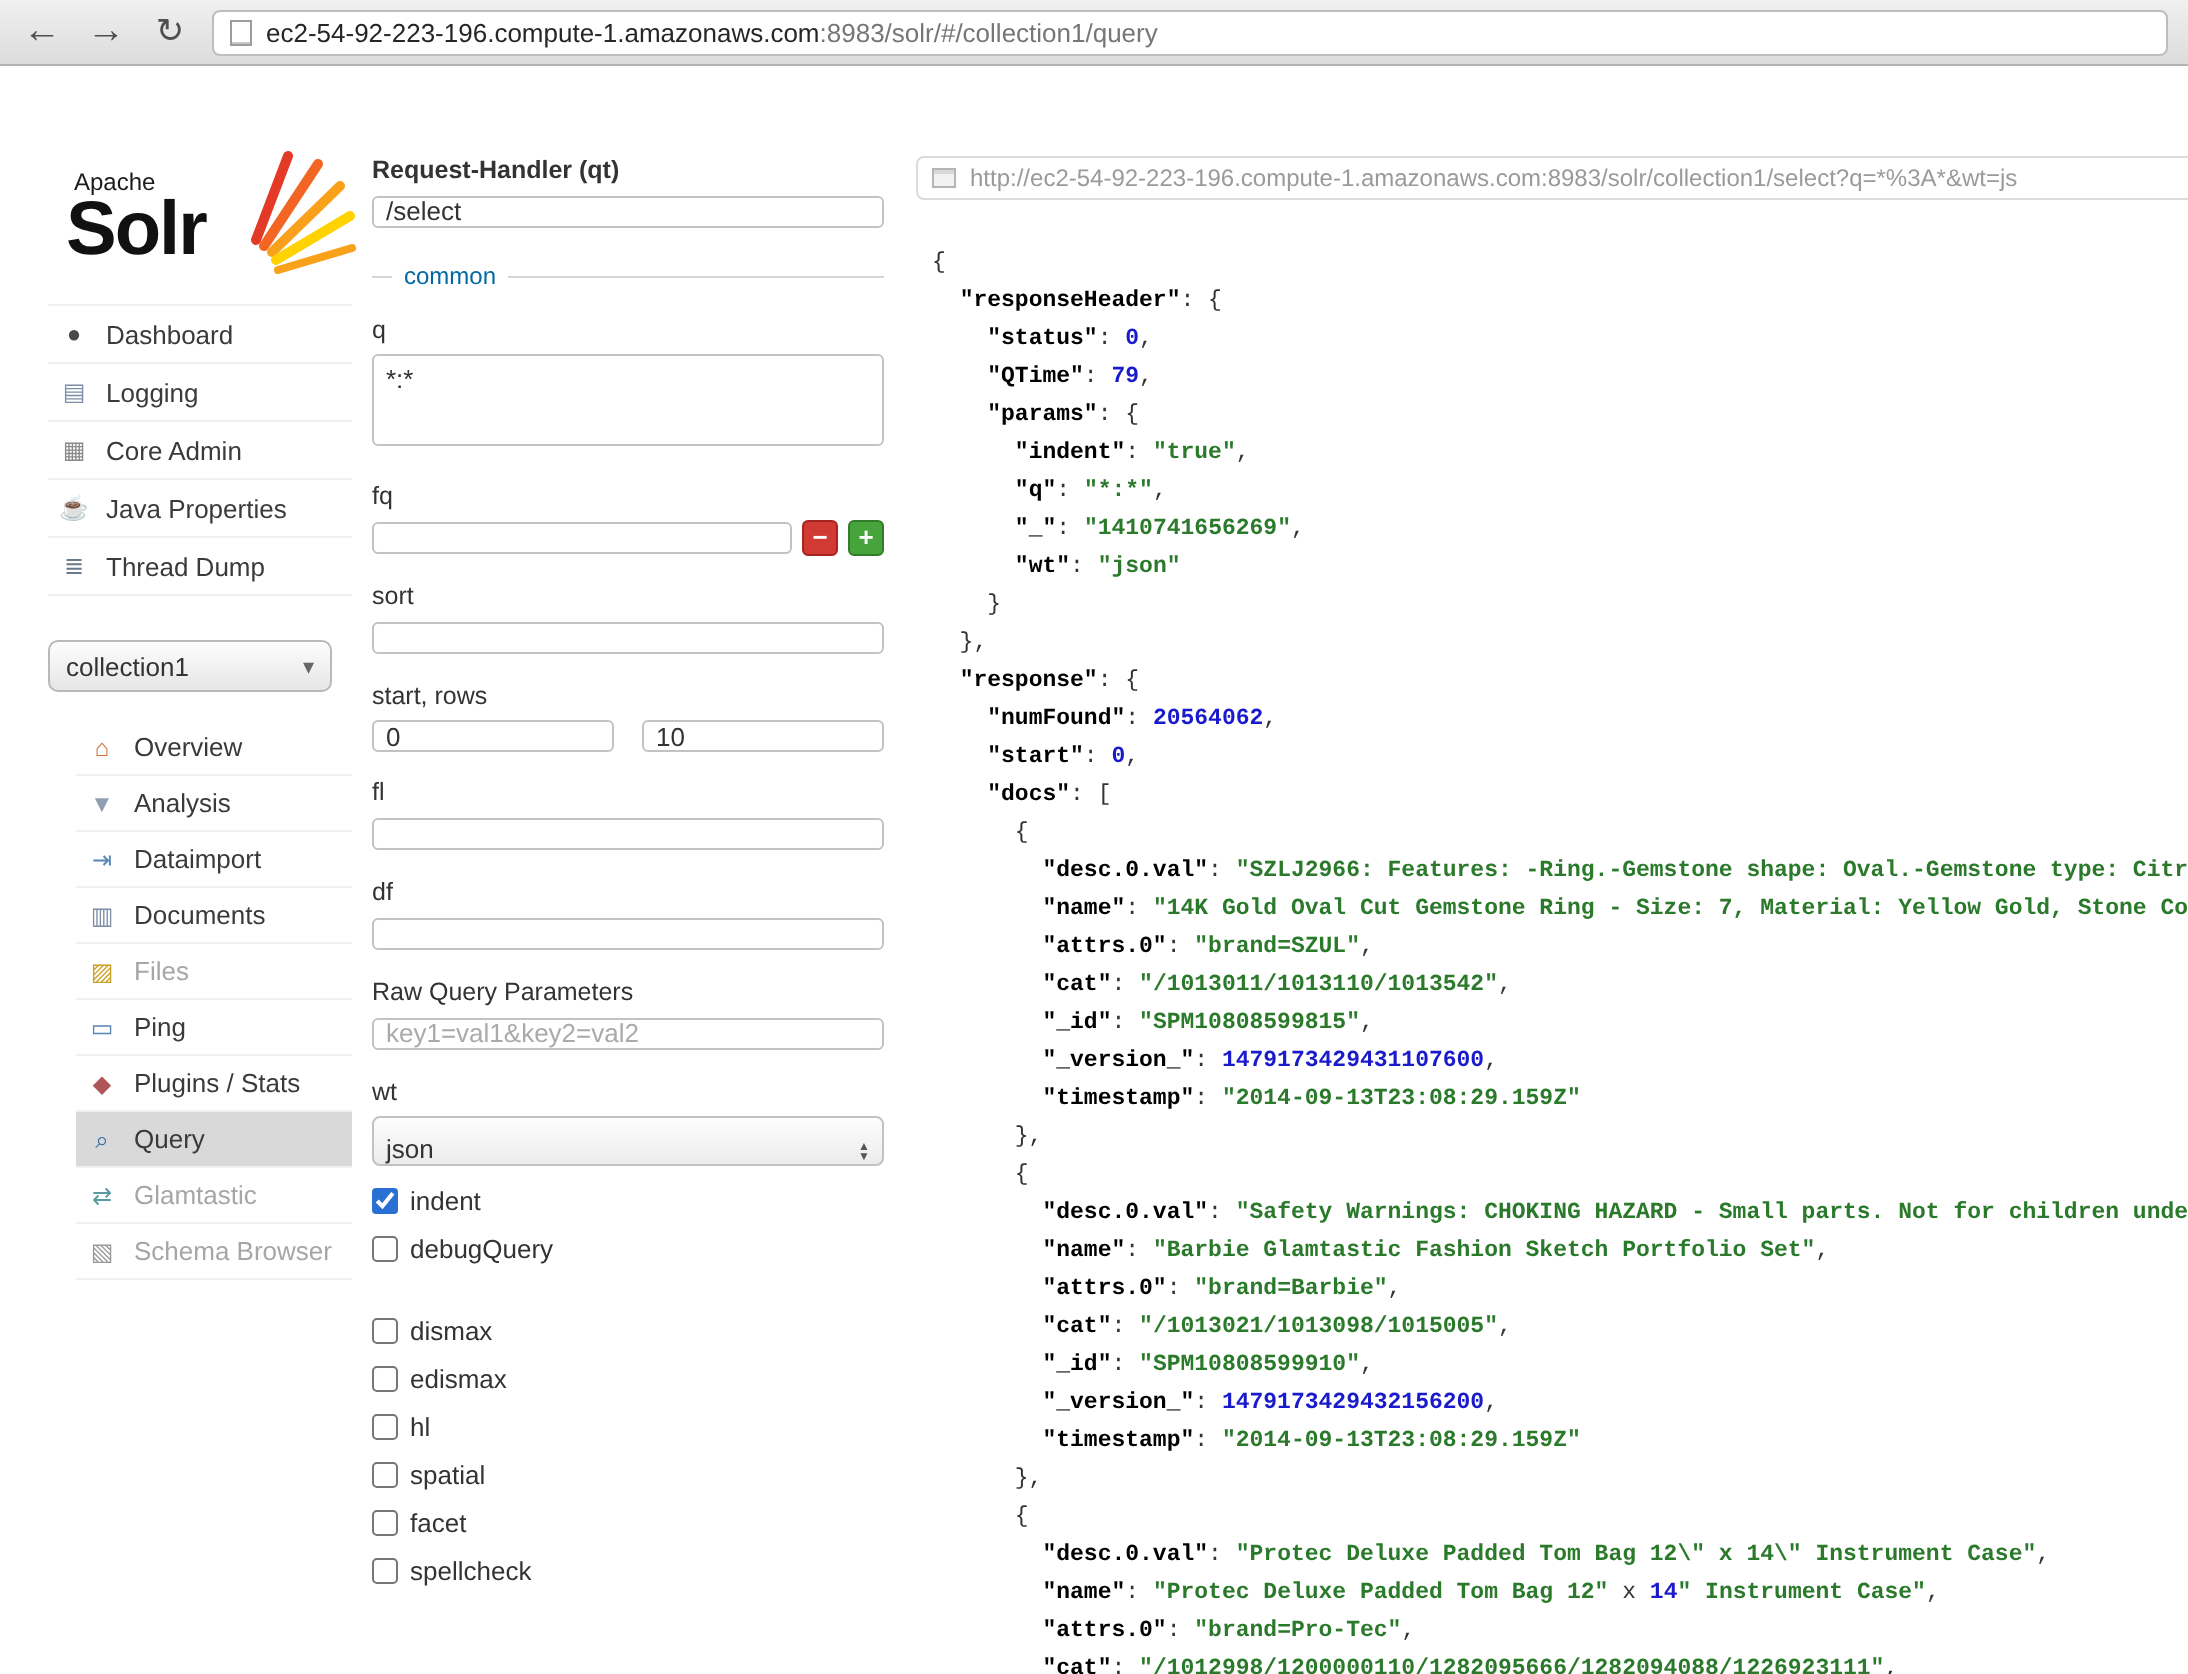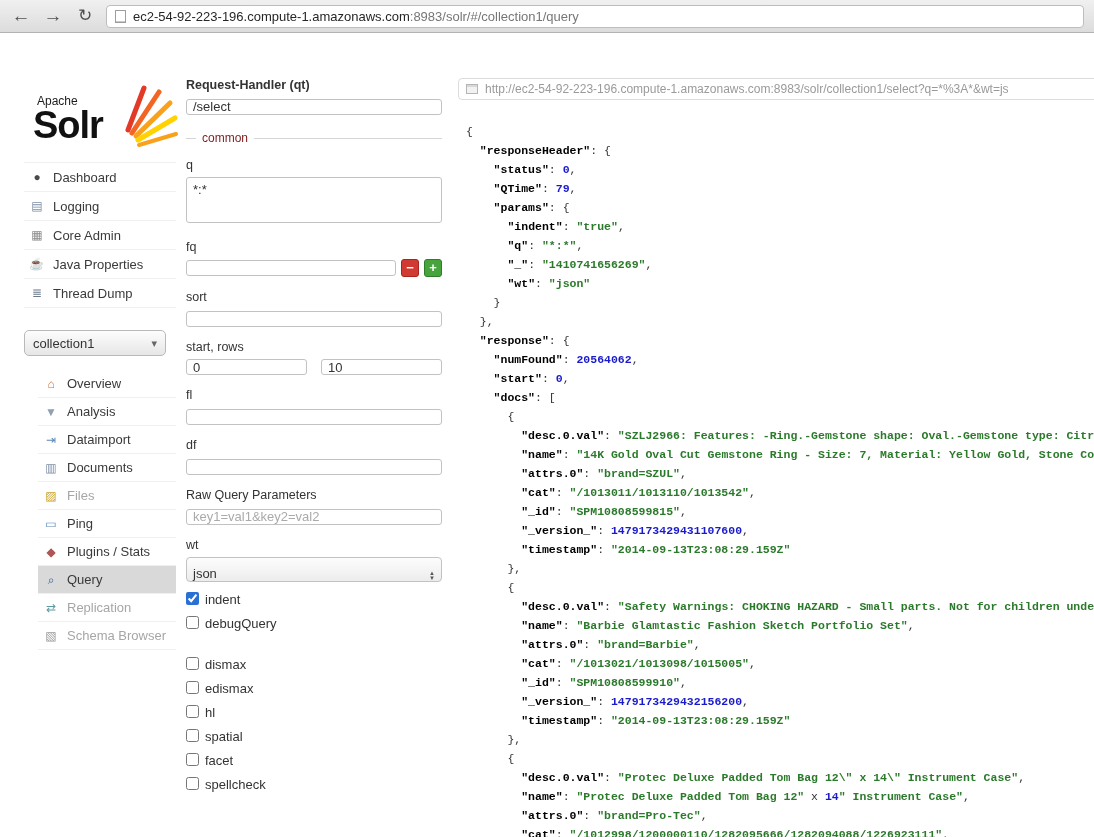--- a/index.html
+++ b/index.html
@@ -14,21 +14,21 @@
   .nav-btn { font-size:19px; color:#4f4f4f; width:22px; text-align:center; line-height:22px; cursor:default; }
   .nav-btn.reload { font-size:17px; }
   .omnibox { flex:1; height:23px; background:#fff; border:1px solid #bdbdbd; border-radius:4px;
     display:flex; align-items:center; padding:0 8px; gap:7px; font-size:13px; white-space:nowrap; overflow:hidden; }
   .page-ico { width:11px; height:13px; border:1px solid #9d9d9d; background:#fff; flex:0 0 auto;
     box-shadow:inset 0 -3px 0 -2px #c9c9c9, inset 0 -6px 0 -5px #c9c9c9; }
   .url-host { color:#262626; }
   .url-path { color:#767676; }
 
   
-  .sidebar { position:absolute; left:24px; top:82px; width:152px; }
+  .sidebar { position:absolute; left:24px; top:72px; width:152px; }
   .logo { position:relative; height:80px; }
   .logo-apache { position:absolute; left:13px; top:12px; font-size:12px; color:#1c1c1c; }
   .logo-solr { position:absolute; left:9px; top:22px; font-size:38px; font-weight:bold; color:#111; letter-spacing:-1px; }
   .starburst { position:absolute; right:-4px; top:0; }
   .menu-item { display:flex; align-items:center; gap:8px; height:29px;
     border-bottom:1px solid #f0f0f0; font-size:13px; color:#3a3a3a; padding-left:5px; cursor:pointer; }
   .main-menu { border-top:1px solid #f0f0f0; }
   .mi-icon { width:16px; text-align:center; font-size:12px; flex:0 0 auto; }
   .menu-item.muted .mi-label { color:#a6a6a6; }
   .menu-item.active { background:#d9d9d9; }
@@ -41,37 +41,37 @@
 
   
   .query-form { position:absolute; left:186px; top:78px; width:256px; }
   .f-label { display:block; font-size:12.5px; color:#333; margin:13px 0 5px; }
   .f-label.first { margin-top:0;font-weight:bold; }
   .f-input, .f-area { width:100%; border:1px solid #c2c2c2; border-radius:3px;
     padding:4px 6px; font-size:13px; color:#333; font-family:"Liberation Sans",sans-serif; background:#fff; }
   .f-input { height:16px; }
   .f-area { height:46px; resize:none; }
   .f-input::placeholder { color:#aaa; }
-  .legend { display:flex; align-items:center; gap:6px; color:#7f1d1d; font-size:12px; margin-top:16px; }
+  .legend { display:flex; align-items:center; gap:6px; color:#0369a1; font-size:12px; margin-top:16px; }
   .legend::before { content:""; width:10px; height:1px; background:#d5d5d5; }
   .legend::after { content:""; flex:1; height:1px; background:#d5d5d5; }
   .fq-row { display:flex; align-items:center; gap:5px; }
   .fq-row .f-input { flex:1; }
   .mini-btn { width:18px; height:18px; border-radius:3px; color:#fff; font-size:13px; line-height:16px;
     text-align:center; font-weight:bold; cursor:pointer; flex:0 0 auto; }
   .mini-btn.minus { background:#d03a32; border:1px solid #a8251f; }
   .mini-btn.plus  { background:#47a33c; border:1px solid #2f7d28; }
   .two-col { display:flex; gap:14px; }
   .two-col .f-input { width:121px; }
   .faux-select { width:100%; height:25px; border:1px solid #c2c2c2; border-radius:4px;
     background:linear-gradient(#fdfdfd,#ececec); display:flex; align-items:flex-end;
     padding:0 6px; font-size:13px; color:#333; cursor:pointer; }
   .sel-arrows { margin-left:auto; display:flex; flex-direction:column; font-size:6px; color:#555; line-height:5px; }
   .check-group { margin-top:10px; }
-  .check-row { display:flex; gap:6px; font-size:13px; color:#333; margin:9px 0; cursor:pointer; }
+  .check-row { display:flex; align-items:center; gap:6px; font-size:13px; color:#333; margin:9px 0; cursor:pointer; }
   .check-row input { accent-color:#2a6fd4; width:13px; height:13px; }
   .feature-group { margin-top:26px; }
 
   
   .result-panel { position:absolute; left:458px; top:78px; right:0; bottom:0; overflow:hidden; }
   .req-url { width:720px; height:22px; border:1px solid #dcdcdc; border-radius:4px;
     display:flex; align-items:center; gap:7px; padding:0 7px; font-size:12px; color:#9a9a9a;
     white-space:nowrap; overflow:hidden; cursor:pointer; }
   .doc-ico { width:12px; height:10px; border:1px solid #b5b5b5; background:#f2f2f2; flex:0 0 auto;
     box-shadow:inset 0 2px 0 0 #d8d8d8; }
@@ -164,21 +164,21 @@
         <div class="menu-item">
           <span class="mi-icon" style="color: rgb(176, 85, 85);">◆</span>
           <span class="mi-label">Plugins / Stats</span>
         </div>
         <div class="menu-item active">
           <span class="mi-icon" style="color: rgb(59, 110, 165);">⌕</span>
           <span class="mi-label">Query</span>
         </div>
         <div class="menu-item muted">
           <span class="mi-icon" style="color: rgb(91, 154, 160);">⇄</span>
-          <span class="mi-label">Replication</span>
+          <span class="mi-label">Glamtastic</span>
         </div>
         <div class="menu-item muted">
           <span class="mi-icon" style="color: rgb(154, 154, 154);">▧</span>
           <span class="mi-label">Schema Browser</span>
         </div>
       </div>
   </div>
 
   <div class="query-form">
     <label class="f-label first">Request-Handler (qt)</label>

